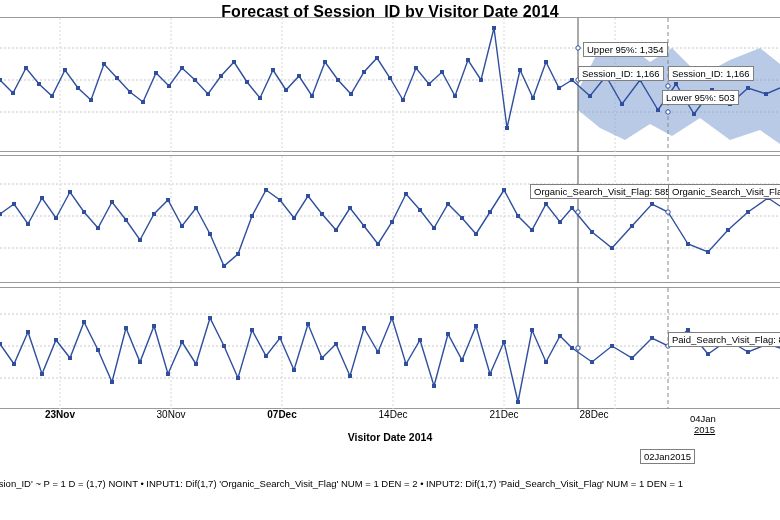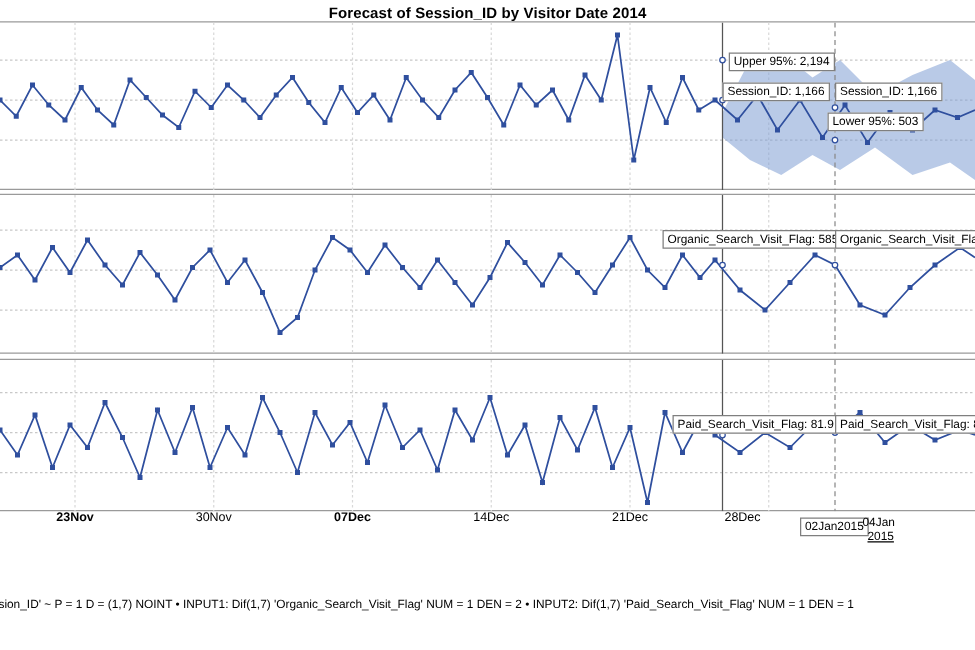--- a/index.html
+++ b/index.html
@@ -20,21 +20,21 @@
     width: 780px;
     height: 520px;
     background: #ffffff;
   }
   .title {
     position: absolute;
     top: 3px;
     left: 0;
     width: 780px;
     text-align: center;
-    font-size: 12px;
+    font-size: 16px;
     font-weight: bold;
     color: #000;
     letter-spacing: 0.1px;
   }
   .plot-wrap {
     position: absolute;
     left: 0;
     top: 17px;
     width: 780px;
     height: 392px;
@@ -86,20 +86,21 @@
   }
   .callout b { font-weight: normal; text-align: right; }
   .date-box {
     position: absolute;
     background: #ffffff;
     border: 1px solid #7f7f7f;
     font-size: 9.5px;
     padding: 1px 3px;
     white-space: nowrap;
     box-sizing: border-box;
+    margin-top: 35px;
   }
   .date-plain {
     position: absolute;
     font-size: 9.5px;
     white-space: nowrap;
   }
   .zoom-level {
     position: absolute;
     right: 6px;
     top: 459px;
@@ -223,21 +224,21 @@
         </g>
 
         <circle cx="578" cy="62" r="2.2" fill="#fff" stroke="#2f4f9e" stroke-width="1"></circle>
         <circle cx="668" cy="68" r="2.2" fill="#fff" stroke="#2f4f9e" stroke-width="1"></circle>
         <circle cx="578" cy="30" r="2.2" fill="#fff" stroke="#2f4f9e" stroke-width="1"></circle>
         <circle cx="668" cy="94" r="2.2" fill="#fff" stroke="#2f4f9e" stroke-width="1"></circle>
       </svg>
 
       <div class="callout" style="left:583px; top:24px;">
         <b>Upper 95%:</b>
-        <span>2,194</span>
+        <span>1,354</span>
       </div>
       <div class="callout" style="left:578px; top:48px;">
         <b>Session_ID:</b>
         <span>1,166</span>
       </div>
       <div class="callout" style="left:668px; top:48px;">
         <b>Session_ID:</b>
         <span>1,166</span>
       </div>
       <div class="callout" style="left:662px; top:72px;">
@@ -405,39 +406,36 @@
           <rect x="686" y="40" width="4" height="4"></rect>
             <rect x="706" y="64" width="4" height="4"></rect>
           <rect x="726" y="50" width="4" height="4"></rect>
             <rect x="746" y="62" width="4" height="4"></rect>
           <rect x="766" y="54" width="4" height="4"></rect>
         </g>
         <circle cx="578" cy="60" r="2.2" fill="#fff" stroke="#2f4f9e" stroke-width="1"></circle>
         <circle cx="668" cy="58" r="2.2" fill="#fff" stroke="#2f4f9e" stroke-width="1"></circle>
       </svg>
 
-      <div class="callout" style="left:538px; top:44px;">
-        <b>Paid_Search_Visit_Flag:</b>
-        <span>81.9</span>
-      </div>
       <div class="callout" style="left:668px; top:44px;">
         <b>Paid_Search_Visit_Flag:</b>
         <span>81.9</span>
       </div>
     </div>
 
   </div>
 
   <div class="axis-area">
     <span class="tick-label" style="left:60px; top:0px;font-weight:bold;">23Nov</span>
     <span class="tick-label" style="left:171px; top:0px;">30Nov</span>
     <span class="tick-label" style="left:282px; top:0px;font-weight:bold;">07Dec</span>
     <span class="tick-label" style="left:393px; top:0px;">14Dec</span>
     <span class="tick-label" style="left:504px; top:0px;">21Dec</span>
     <span class="tick-label" style="left:594px; top:0px;">28Dec</span>
+    <div class="axis-title">Visitor Date 2014</div>
   </div>
 
   <div class="date-box" style="left:640px; top:414px;">02Jan2015</div>
   <div class="date-plain" style="left:690px; top:413px;text-align:right;">04Jan</div>
   <div class="date-plain" style="left:694px; top:424px;text-decoration:underline;">2015</div>
 
 
   <div class="footer">
     <span class="footer-inner">ssion_ID' ~ P = 1  D = (1,7)  NOINT  •  INPUT1: Dif(1,7) 'Organic_Search_Visit_Flag' NUM = 1  DEN = 2  •  INPUT2: Dif(1,7) 'Paid_Search_Visit_Flag' NUM = 1  DEN = 1</span>
   </div>

